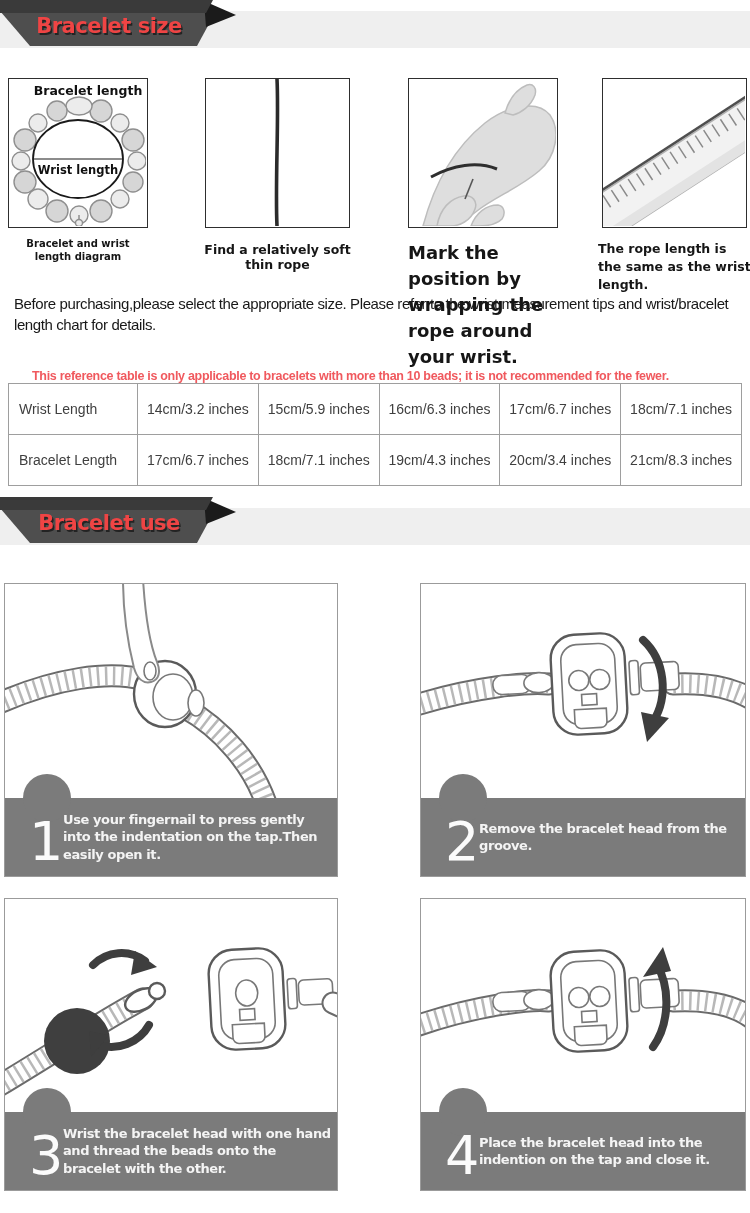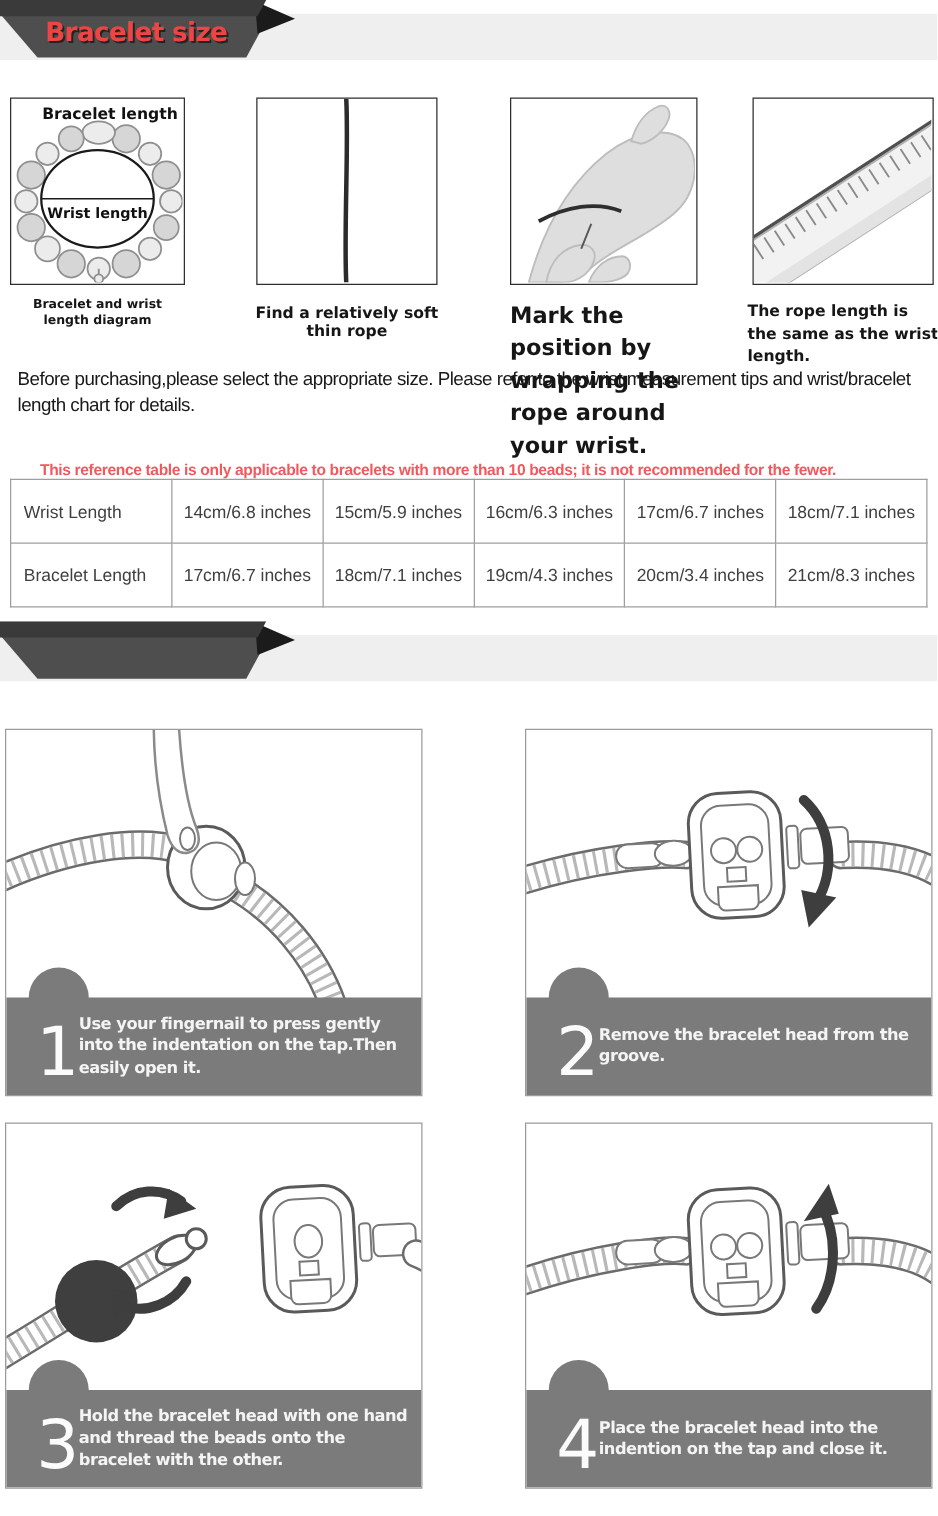--- a/index.html
+++ b/index.html
@@ -149,21 +149,21 @@
     </div>
   </div>
 
   <p class="intro">Before purchasing,please select the appropriate size. Please refer to the wrist measurement tips and wrist/bracelet length chart for details.</p>
   <p class="note">This reference table is only applicable to bracelets with more than 10 beads; it is not recommended for the fewer.</p>
 
   <table class="size-table">
     <tbody>
       <tr>
         <td class="rowhead">Wrist Length</td>
-        <td>14cm/6.8 inches</td>
+        <td>14cm/3.2 inches</td>
         <td>15cm/5.9 inches</td>
         <td>16cm/6.3 inches</td>
         <td>17cm/6.7 inches</td>
         <td>18cm/7.1 inches</td>
       </tr>
       <tr>
         <td class="rowhead">Bracelet Length</td>
         <td>17cm/6.7 inches</td>
         <td>18cm/7.1 inches</td>
         <td>19cm/4.3 inches</td>
@@ -173,20 +173,21 @@
     </tbody>
   </table>
 
   <div class="banner" style="top:497px">
     <div class="band"></div>
     <svg width="250" height="50" viewBox="0 0 250 50">
       <polygon points="0,11 216,11 197,46 30,46" fill="#4e4e4e"></polygon>
       <polygon points="204,1 236,15 206,27" fill="#1b1b1b"></polygon>
       <polygon points="0,0 213,0 206,13 0,13" fill="#3a3a3a"></polygon>
     </svg>
+    <div class="ribbon-title">Bracelet use</div>
   </div>
 
   <div class="steps">
 
     <div class="step" style="left:4px;top:0;width:334px;height:294px;">
       <svg class="art" width="332" height="215" viewBox="0 0 332 215">
         <path class="ro" d="M -8,120 C 50,94 105,86 140,96"></path>
         <path class="ri" d="M -8,120 C 50,94 105,86 140,96"></path>
         <path class="rc" d="M -8,120 C 50,94 105,86 140,96"></path>
         <path class="ro" d="M 180,124 C 216,144 248,180 262,222"></path>
@@ -255,21 +256,21 @@
           <path class="lw1" d="M -16,25 h 32 v 13 a 6,6 0 0 1 -6,6 h -20 a 6,6 0 0 1 -6,-6 z"></path>
           <rect class="lw1" x="41" y="-18" width="9" height="30" rx="3"></rect>
           <rect class="lw1" x="52" y="-16" width="34" height="25" rx="5"></rect>
         </g>
         <path class="ro" d="M 328,104 C 338,108 344,112 348,116"></path>
         <path class="ri" d="M 328,104 C 338,108 344,112 348,116"></path>
       </svg>
       <div class="sbar">
         <div class="bump"></div>
         <div class="snum">3</div>
-        <div class="stext">Hold the bracelet head with one hand and thread the beads onto the bracelet with the other.</div>
+        <div class="stext">Wrist the bracelet head with one hand and thread the beads onto the bracelet with the other.</div>
       </div>
     </div>
 
     <div class="step" style="left:420px;top:315px;width:326px;height:293px;">
       <svg class="art" width="324" height="215" viewBox="0 0 324 215">
         <path class="ro" d="M -8,128 C 55,106 110,100 128,102"></path>
         <path class="ri" d="M -8,128 C 55,106 110,100 128,102"></path>
         <path class="rc" d="M -8,128 C 55,106 110,100 128,102"></path>
         <path class="ro" d="M 252,102 C 290,100 316,108 332,120"></path>
         <path class="ri" d="M 252,102 C 290,100 316,108 332,120"></path>

